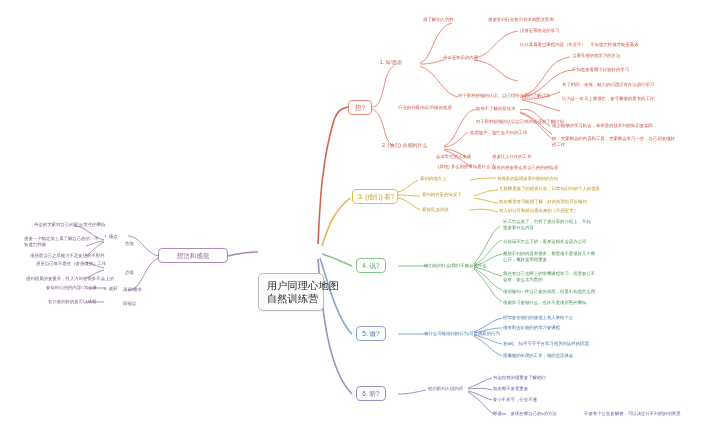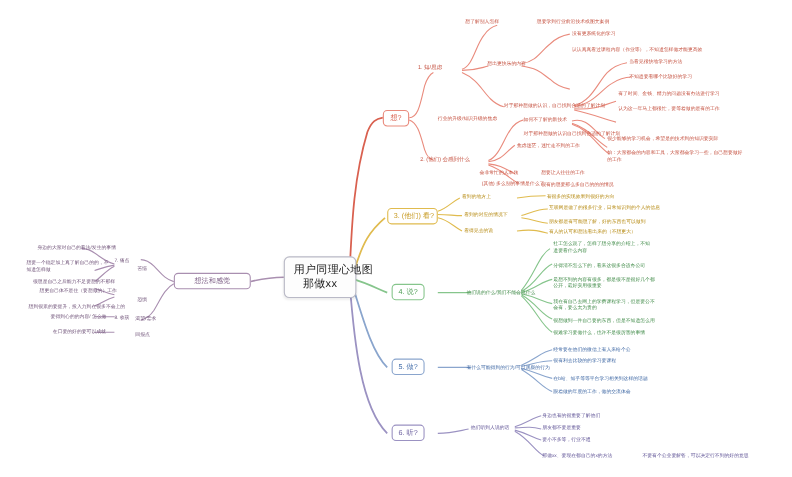--- a/index.html
+++ b/index.html
@@ -12,20 +12,21 @@
   svg.links{position:absolute;left:0;top:0;width:720px;height:434px;pointer-events:none;}
 
   .node{position:absolute;box-sizing:border-box;white-space:nowrap;}
 
   
   .root{
     border:1px solid #b9b9c6;border-radius:5px;background:#fdfdfd;
     padding:5px 8px;font-size:10px;line-height:13px;color:#1b1b1b;
     text-align:center;letter-spacing:.3px;
     box-shadow:0 1px 2px rgba(0,0,0,.07);
+    margin-top:40px;
   }
   .root div{display:block;}
 
   
   .boxed{
     border:1px solid;border-radius:4px;background:#fff;
     padding:2px 5px;font-size:6.5px;line-height:9px;text-align:center;
   }
 
   
@@ -128,21 +129,21 @@
       <path d="M104,242 C96,246 92,252 86,256" stroke="#a98fb0"></path>
       <path d="M104,268 C96,266 92,264 86,262" stroke="#a98fb0"></path>
       <path d="M104,270 C96,272 92,276 86,278" stroke="#a98fb0"></path>
       <path d="M104,288 C96,288 92,288 86,288" stroke="#a98fb0"></path>
       <path d="M104,302 C96,302 92,302 86,302" stroke="#a98fb0"></path>
     </g>
   </svg>
 
   <div class="node root" style="left:258px;top:233px;width:66px;">
     <div>用户同理心地图</div>
-    <div>那做xx</div>
+    <div>自然训练营</div>
   </div>
 
   <div class="node boxed c-red" style="left:348px;top:100px;width:24px;">想?</div>
 
   <div class="node mid t-red" style="left:380px;top:59px;">1. 知/思虑</div>
 
   <div class="node mid t-red" style="left:382px;top:142px;">2. (他们) 会感到什么</div>
 
   <div class="node leaf t-red" style="left:423px;top:17px;">想了解别人怎样</div>
   <div class="node leaf t-red" style="left:488px;top:17px;">想要学到行业前沿技术或图文案例</div>

